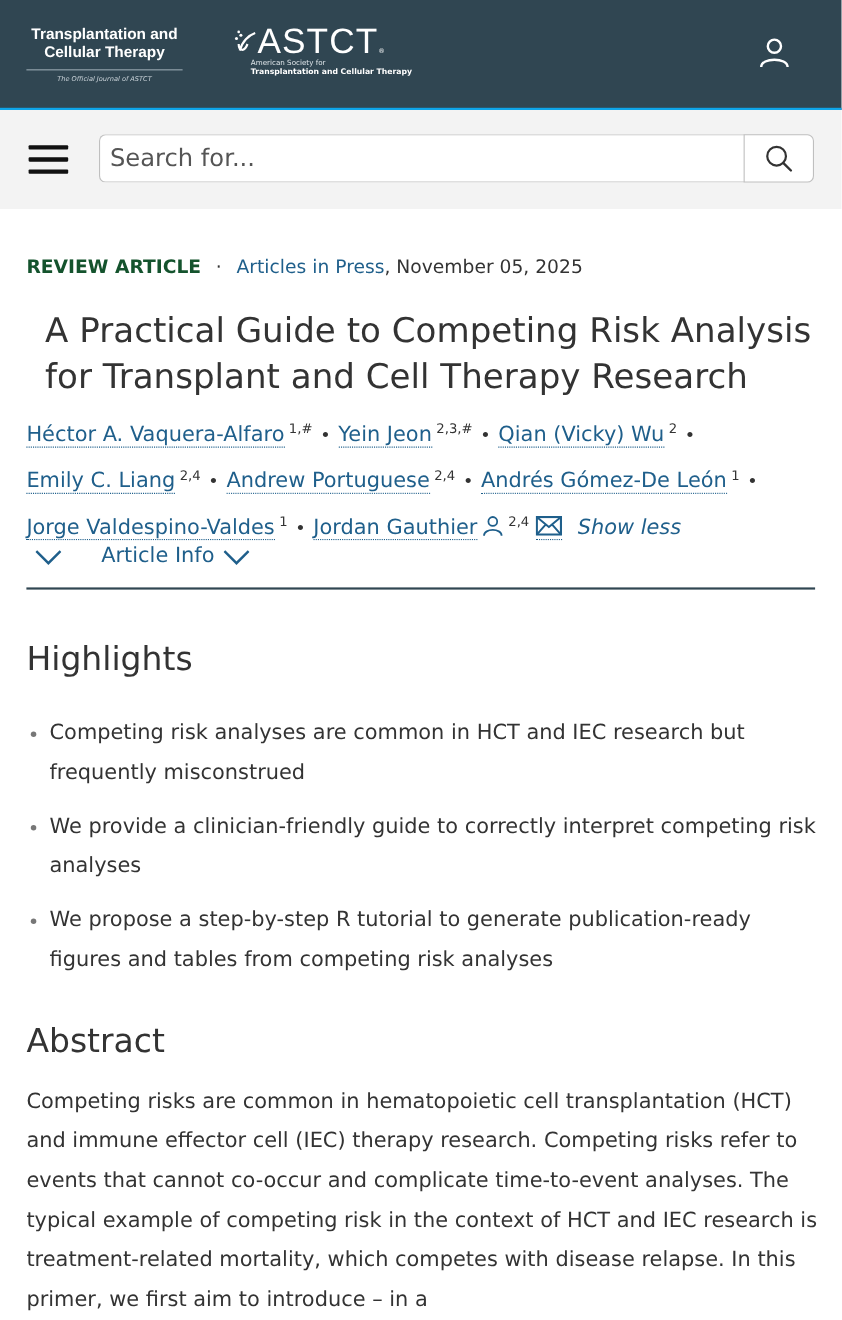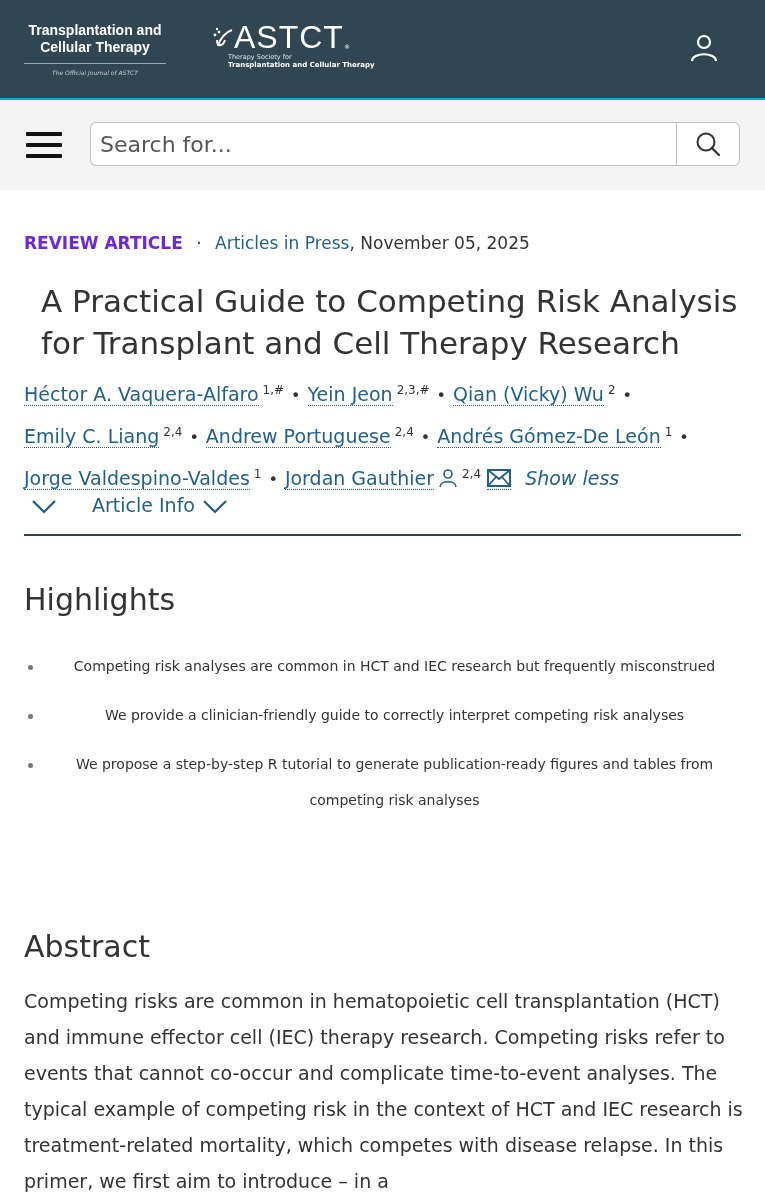--- a/index.html
+++ b/index.html
@@ -23,21 +23,21 @@
   .user-btn { position: absolute; left: 686px; top: 30px; width: 36px; height: 36px; display: flex; align-items: center; justify-content: center; cursor: pointer; }
 
   .searchbar { position: absolute; left: 0; top: 100px; width: 765px; height: 90px; background: #f3f3f3; }
   .hamburger { position: absolute; left: 26px; top: 132px; width: 36px; height: 26px; cursor: pointer; }
   .hamburger span { display: block; height: 4px; background: #111; border-radius: 1px; margin-bottom: 7px; }
   .search-input { position: absolute; left: 90px; top: 122px; width: 587px; height: 44px; border: 1.5px solid #bfbfbf; border-right: none; border-radius: 6px 0 0 6px; background: #fff; font-family: "DejaVu Sans", sans-serif; font-size: 22px; padding-left: 9px; color: #333; outline: none; }
   .search-input::placeholder { color: #555; }
   .search-btn { position: absolute; left: 676px; top: 122px; width: 64px; height: 44px; border: 1.5px solid #bfbfbf; border-radius: 0 6px 6px 0; background: #fff; display: flex; align-items: center; justify-content: center; cursor: pointer; }
 
   .meta-line { position: absolute; left: 24px; top: 233px; font-size: 17px; color: #333; white-space: nowrap; }
-  .meta-line .type { font-weight: bold; color: #6d28d9; }
+  .meta-line .type { font-weight: bold; color: #14532d; }
   .meta-line .sep { margin: 0 8px; }
   .meta-line a { color: #1f5f8b; text-decoration: none; }
 
   .title { position: absolute; left: 41px; top: 280px; width: 720px; font-size: 31px; line-height: 42px; color: #333; font-weight: normal; }
 
   .authors { position: absolute; left: 24px; top: 372px; width: 730px; font-size: 19px; line-height: 37px; color: #1f5f8b; }
   .author { color: #1f5f8b; text-decoration: none; border-bottom: 1.5px dotted #1f5f8b; cursor: pointer; }
   .sup { font-size: 12px; vertical-align: 7px; color: #333; margin-left: 4px; }
   .dot { color: #333; margin: 0 7px; font-size: 16px; }
   .inline-icon { display: inline-block; vertical-align: -3px; margin-left: 4px; }
@@ -46,21 +46,21 @@
 
   .tabs { position: absolute; left: 24px; top: 494px; width: 717px; height: 42px; border-bottom: 2px solid #304652; display: flex; }
   .tab { font-size: 19px; color: #1f5f8b; margin-right: 36px; display: flex; align-items: flex-start; cursor: pointer; }
   .tab svg { margin-left: 8px; margin-top: 6px; }
 
   .h2 { position: absolute; left: 24px; font-size: 30px; color: #333; font-weight: normal; }
   .highlights-h { top: 582px; }
   .abstract-h { top: 929px; }
 
   .bullets { position: absolute; left: 24px; top: 648px; width: 720px; list-style: none; }
-  .bullets li { position: relative; padding-left: 21px; font-size: 14px; line-height: 36px; color: #333; margin-bottom: 13px; text-align: center; }
+  .bullets li { position: relative; padding-left: 21px; font-size: 19px; line-height: 36px; color: #333; margin-bottom: 13px; }
   .bullets li::before { content: ""; position: absolute; left: 4px; top: 17px; width: 5px; height: 5px; border-radius: 50%; background: #777; }
 
   .abstract-text { position: absolute; left: 24px; top: 983px; width: 725px; font-size: 19px; line-height: 36px; color: #333; }
 </style>
 </head>
 <body>
 
 <div class="topbar">
   <div class="journal-logo">
     <div class="name">Transplantation and Cellular Therapy</div>
@@ -73,21 +73,21 @@
       <svg class="swoosh" viewBox="0 0 22 24">
         <path d="M6 20 C 8 12, 14 6, 20 4" stroke="#fff" stroke-width="2" fill="none"></path>
         <path d="M5 14 C 5 20, 10 22, 13 14" stroke="#fff" stroke-width="2" fill="none"></path>
         <circle cx="3" cy="9" r="1.4" fill="#fff"></circle>
         <circle cx="7" cy="6" r="1.4" fill="#fff"></circle>
         <circle cx="5" cy="3" r="1.2" fill="#fff"></circle>
       </svg>
       <span class="abbr">ASTCT</span>
         <span class="reg">®</span>
     </div>
-    <div class="sub1">Therapy Society for</div>
+    <div class="sub1">American Society for</div>
     <div class="sub2">Transplantation and Cellular Therapy</div>
   </div>
 
   <div class="user-btn">
     <svg width="28" height="30" viewBox="0 0 28 30">
       <circle cx="14" cy="9" r="6" stroke="#fff" stroke-width="2.2" fill="none"></circle>
       <path d="M2 28 C 2 19, 26 19, 26 28" stroke="#fff" stroke-width="2.2" fill="none"></path>
     </svg>
   </div>
 </div>

